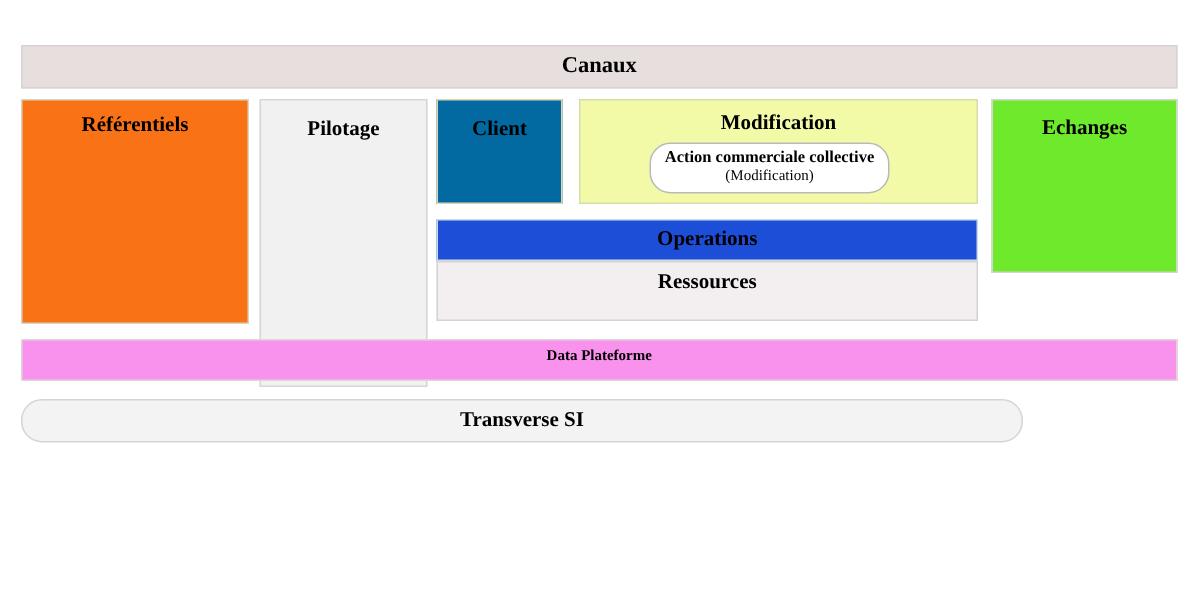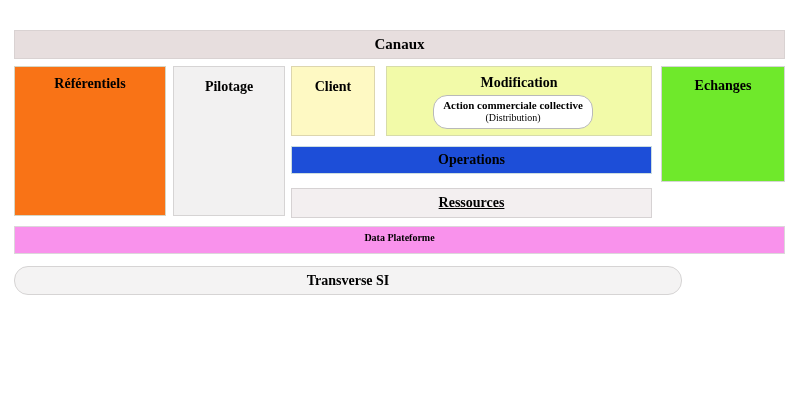--- a/index.html
+++ b/index.html
@@ -66,36 +66,36 @@
   .col-referentiels .title {
     font-size: 14px;
     padding-top: 9px;
   }
 
   
   .col-pilotage {
     left: 173px;
     top: 66px;
     width: 112px;
-    height: 150px;
+    height: 192px;
     background: #f2f1f1;
     border-color: #d6d4d4;
   }
   .col-pilotage .title {
     font-size: 14px;
     padding-top: 12px;
   }
 
   
   .box-client {
     left: 291px;
     top: 66px;
     width: 84px;
     height: 70px;
-    background: #fef9c3;
+    background: #0369a1;
     border-color: #ddd6ae;
   }
   .box-client .title {
     font-size: 14px;
     padding-top: 12px;
   }
 
   
   .box-distribution {
     left: 386px;
@@ -150,26 +150,25 @@
     border-color: #cbdde0;
   }
   .bar-operations .title {
     font-size: 14px;
     padding-top: 5px;
   }
 
   
   .bar-ressources {
     left: 291px;
-    top: 188px;
+    top: 174px;
     width: 361px;
-    height: 30px;
+    height: 40px;
     background: #f3eff0;
     border-color: #d6d2d3;
-    text-decoration: underline;
   }
   .bar-ressources .title {
     font-size: 14px;
     padding-top: 6px;
   }
 
   
   .col-echanges {
     left: 661px;
     top: 66px;
@@ -230,21 +229,21 @@
   </div>
 
   <div class="block box-client">
     <span class="title">Client</span>
   </div>
 
   <div class="block box-distribution">
     <span class="title">Modification</span>
     <div class="subbox">
       <span class="sub-title">Action commerciale collective</span>
-      <span class="sub-sub">(Distribution)</span>
+      <span class="sub-sub">(Modification)</span>
     </div>
   </div>
 
   <div class="block bar-operations">
     <span class="title">Operations</span>
   </div>
 
   <div class="block bar-ressources">
     <span class="title">Ressources</span>
   </div>

